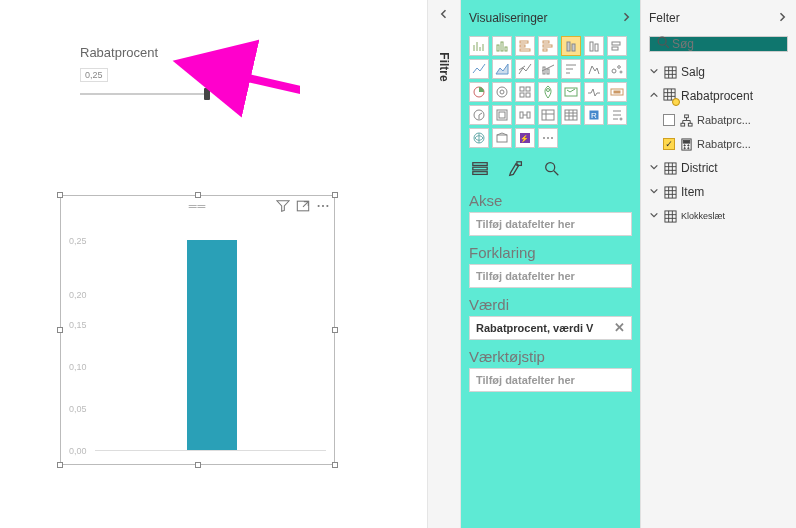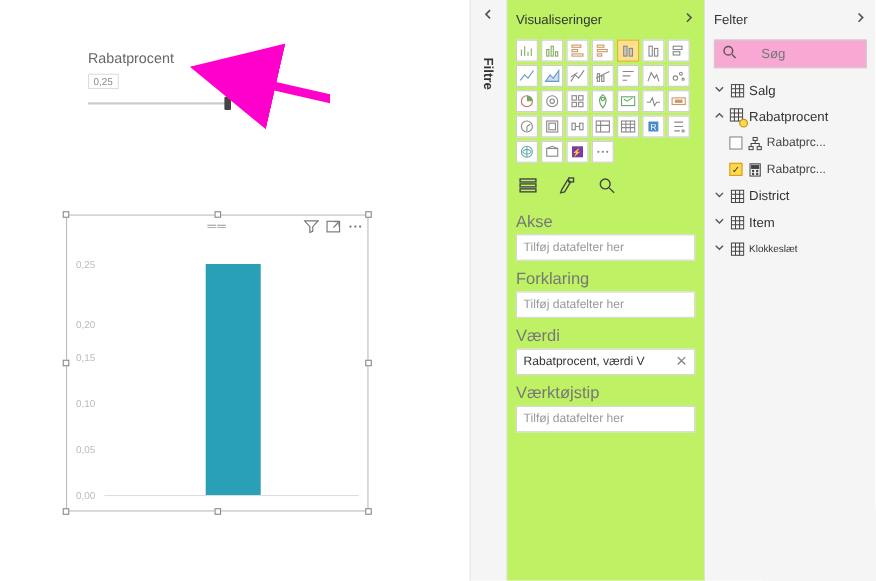--- a/index.html
+++ b/index.html
@@ -36,39 +36,39 @@
   .sh-ml { left:-4px; top:50%; margin-top:-3px; } .sh-mr { right:-4px; top:50%; margin-top:-3px; }
   .sh-mt { top:-4px; left:50%; margin-left:-3px; } .sh-mb { bottom:-4px; left:50%; margin-left:-3px; }
 
   
   .collapse-rail { width: 34px; background: #f5f5f5; border-left:1px solid #e5e5e5; border-right:1px solid #e5e5e5; position: relative; }
   .rail-chevron { position:absolute; top:6px; left:0; right:0; text-align:center; color:#555; }
   .rail-chevron svg { width:12px; height:12px; }
   .rail-label { position:absolute; top:60px; left:50%; transform: translateX(-50%) rotate(90deg); transform-origin: center; font-size:12px; font-weight:600; color:#333; white-space:nowrap; }
 
   
-  .viz-pane { width: 180px; background:#bef264; padding: 6px 8px 0; border-right:1px solid #e0e0e0; display:flex; flex-direction:column; overflow:hidden; }
+  .viz-pane { width: 180px; background:#5eead4; padding: 6px 8px 0; border-right:1px solid #e0e0e0; display:flex; flex-direction:column; overflow:hidden; }
   .pane-head { display:flex; align-items:center; justify-content:space-between; height:24px; margin-bottom:6px; }
   .pane-title { font-size:12px; color:#333; }
   .pane-chevron svg { width:12px; height:12px; color:#555; }
   .viz-grid { display:grid; grid-template-columns: repeat(7, 20px); gap:3px 3px; margin-bottom:8px; }
   .viz-tile { width:20px; height:20px; background:#fff; border:1px solid #ccc; display:flex; align-items:center; justify-content:center; font-size:10px; color:#666; cursor:pointer; }
   .viz-tile.sel { background:#ffe08c; border-color:#e0b030; }
   .viz-tile svg { width:14px; height:14px; }
   .mode-row { display:flex; gap:18px; padding:4px 2px 8px; }
   .mode-row svg { width:18px; height:18px; color:#444; }
   .section-label { font-size:15px; color:#777; margin:2px 0 3px; }
-  .field-well { background:#fff; border:1px solid #d5d5d5; height:24px; line-height:22px; font-size:11px; color:#999; padding:0 6px; margin-bottom:6px; }
+  .field-well { background:#fff; border:1px solid #d5d5d5; height:24px; line-height:22px; font-size:11px; color:#999; padding:0 6px; margin-bottom:6px;font-weight:bold; }
   .field-well.filled { color:#333; display:flex; justify-content:space-between; align-items:flex-end; }
   .field-well .x { color:#888; font-size:13px; cursor:pointer; }
   .drill { font-size:11px; color:#555; padding:4px 2px; }
 
   
   .fields-pane { width: 155px; background:#f5f5f5; padding:6px 8px 0; display:flex; flex-direction:column; }
-  .search-box { display:flex; align-items:center; background:#f9a8d4; border:1px solid #ccc; height:26px; padding:0 6px; margin-bottom:8px; gap:22px; }
+  .search-box { display:flex; align-items:center; background:#0f766e; border:1px solid #ccc; height:16px; padding:0 6px; margin-bottom:8px; gap:2px; }
   .search-box svg { width:14px; height:14px; color:#555; }
   .search-box input { border:none; outline:none; font-size:12px; flex:1; background:transparent; }
   .tree { font-size:12px; color:#333; }
   .tree-row { display:flex; align-items:center; gap:4px; height:24px; cursor:pointer; }
   .tree-row.sub { padding-left:14px; font-size:11px; color:#444; }
   .tree-caret svg { width:10px; height:10px; color:#555; }
   .tree-icon { width:14px; display:flex; justify-content:center; }
   .tree-icon svg { width:13px; height:13px; color:#444; }
   .cb { width:12px; height:12px; border:1px solid #888; display:inline-flex; align-items:center; justify-content:center; background:#fff; font-size:9px; }
   .cb.checked { background:#ffd84d; border-color:#d0a020; color:#333; }

